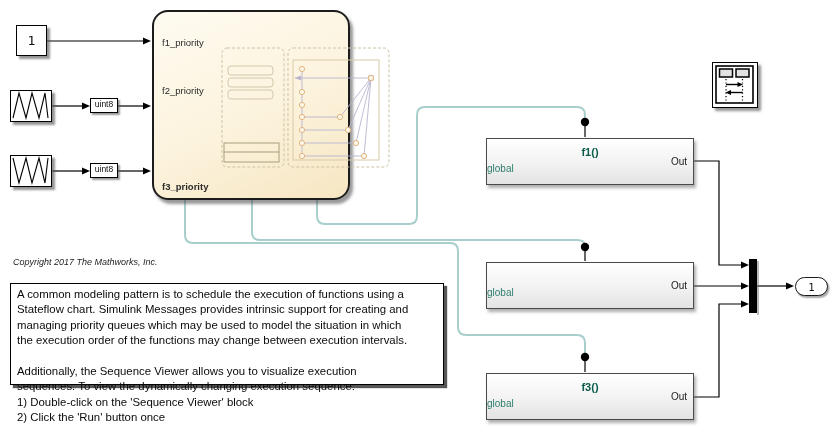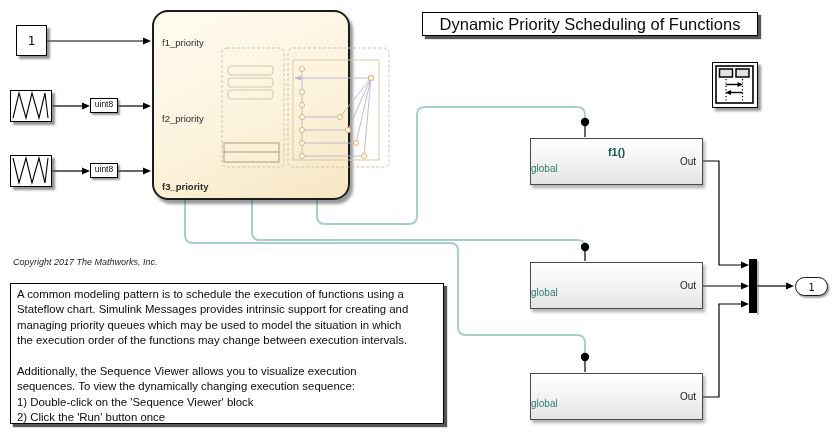--- a/index.html
+++ b/index.html
@@ -22,31 +22,31 @@
   .chart{left:152px;top:10px;width:198px;height:190px;border:2px solid #1c1c1c;border-radius:16px;
          background:linear-gradient(155deg,#fefbf1 0%,#fcf3dd 55%,#f6e6c2 100%);
          box-shadow:3px 4px 3px rgba(70,70,70,.55);padding-left:48px;}
   .portlabel{position:absolute;left:8px;font-size:9.5px;color:#2b2b2b;}
 
   
   .titlebox{left:422px;top:12px;width:336px;height:24px;background:#fff;border:1.2px solid #000;
             box-shadow:3px 3px 1px rgba(45,45,45,.8);display:flex;align-items:center;justify-content:center;
             font-size:16.5px;color:#0a0a0a;}
   .copyright{left:13px;top:257px;font-size:9px;color:#1d1d1d;z-index:2;position:absolute;font-style:italic;}
-  .descbox{left:10px;top:283px;width:434px;height:141px;background:#fff;border:1.3px solid #000;
+  .descbox{left:10px;top:283px;width:434px;height:102px;background:#fff;border:1.3px solid #000;
            box-shadow:3px 3px 1px rgba(45,45,45,.8);padding:3px 6px;font-size:11.4px;line-height:15.4px;
            white-space:pre-line;color:#0a0a0a;}
 
   
   .seqviewer{left:712px;top:62px;width:46px;height:46px;background:#fff;border:1.6px solid #000;
              box-shadow:2.5px 3px 2.5px rgba(90,90,90,.65);}
 
   
-  .fblock{width:173px;height:47px;background:linear-gradient(#ffffff 0%,#f2f2f2 55%,#e3e3e3 100%);
-          border:1.2px solid #4a4a4a;box-shadow:2px 3px 3px rgba(110,110,110,.55);margin-left:44px;}
+  .fblock{width:208px;height:47px;background:linear-gradient(#ffffff 0%,#f2f2f2 55%,#e3e3e3 100%);
+          border:1.2px solid #4a4a4a;box-shadow:2px 3px 3px rgba(110,110,110,.55);}
   .fname{position:absolute;left:0;right:0;top:7px;text-align:center;font-weight:bold;
          font-size:11px;color:#0e5c4c;}
   .fscope{position:absolute;left:0;right:8px;top:24px;text-align:left;font-size:10px;color:#2e7d6d;}
   .fout{position:absolute;right:6px;top:0;bottom:0;display:flex;align-items:center;font-size:10px;color:#1b1b1b;text-align:right;}
 
   
   .outport{left:795px;top:277px;width:33px;height:19px;background:#fff;border:1.5px solid #1a1a1a;
            border-radius:10px;box-shadow:1.5px 2px 1.5px rgba(110,110,110,.6);
            display:flex;align-items:center;justify-content:center;
            font-family:"DejaVu Sans Mono",monospace;font-size:10.5px;}
@@ -112,21 +112,21 @@
 
   <div class="blk conv" style="left:90px;top:98px;">
     <span>uint8</span>
   </div>
   <div class="blk conv" style="left:90px;top:163px;">
     <span>uint8</span>
   </div>
 
   <div class="blk chart">
     <span class="portlabel" style="top:25px;">f1_priority</span>
-    <span class="portlabel" style="top:101px;text-align:center;">f2_priority</span>
+    <span class="portlabel" style="top:73px;text-align:center;">f2_priority</span>
     <span class="portlabel" style="top:169px;font-weight:bold;">f3_priority</span>
     <svg width="194" height="186">
 
       <rect x="20" y="36" width="62" height="119" rx="5" fill="none" stroke="#ccc3a6" stroke-width="1" stroke-dasharray="3,2"></rect>
       <rect x="26" y="54" width="45" height="9" rx="3" fill="none" stroke="#d2c8ab" stroke-width="1"></rect>
       <rect x="26" y="66" width="45" height="9" rx="3" fill="none" stroke="#d2c8ab" stroke-width="1"></rect>
       <rect x="26" y="78" width="45" height="9" rx="3" fill="none" stroke="#d2c8ab" stroke-width="1"></rect>
       <rect x="22" y="131" width="55" height="19" fill="none" stroke="#a89d7d" stroke-width="1"></rect>
       <line x1="22" y1="140" x2="77" y2="140" stroke="#a89d7d" stroke-width="1"></line>
 
@@ -157,23 +157,20 @@
         <circle cx="100" cy="144" r="2.6"></circle>
         <circle cx="138" cy="105" r="2.6"></circle>
           <circle cx="146" cy="118" r="2.6"></circle>
         <circle cx="154" cy="131" r="2.6"></circle>
           <circle cx="162" cy="144" r="2.6"></circle>
         <circle cx="169" cy="66" r="2.6"></circle>
       </g>
     </svg>
   </div>
 
-  <div class="blk titlebox">
-    <span>Dynamic Priority Scheduling of Functions</span>
-  </div>
 
   <div class="copyright">Copyright 2017 The Mathworks, Inc.</div>
 
   <div class="blk descbox">A common modeling pattern is to schedule the execution of functions using a
 Stateflow chart. Simulink Messages provides intrinsic support for creating and
 managing priority queues which may be used to model the situation in which
 the execution order of the functions may change between execution intervals.
 
 Additionally, the Sequence Viewer allows you to visualize execution
 sequences. To view the dynamically changing execution sequence:
@@ -199,20 +196,21 @@
     <div class="fscope">global</div>
     <div class="fout">Out</div>
   </div>
 
   <div class="blk fblock" style="left:486px;top:262px;">
     <div class="fscope">global</div>
     <div class="fout">Out</div>
   </div>
 
   <div class="blk fblock" style="left:486px;top:373px;">
+    <div class="fname">f3()</div>
     <div class="fscope">global</div>
     <div class="fout">Out</div>
   </div>
 
   <div class="blk outport">
     <span>1</span>
   </div>
 
 </div>
 

